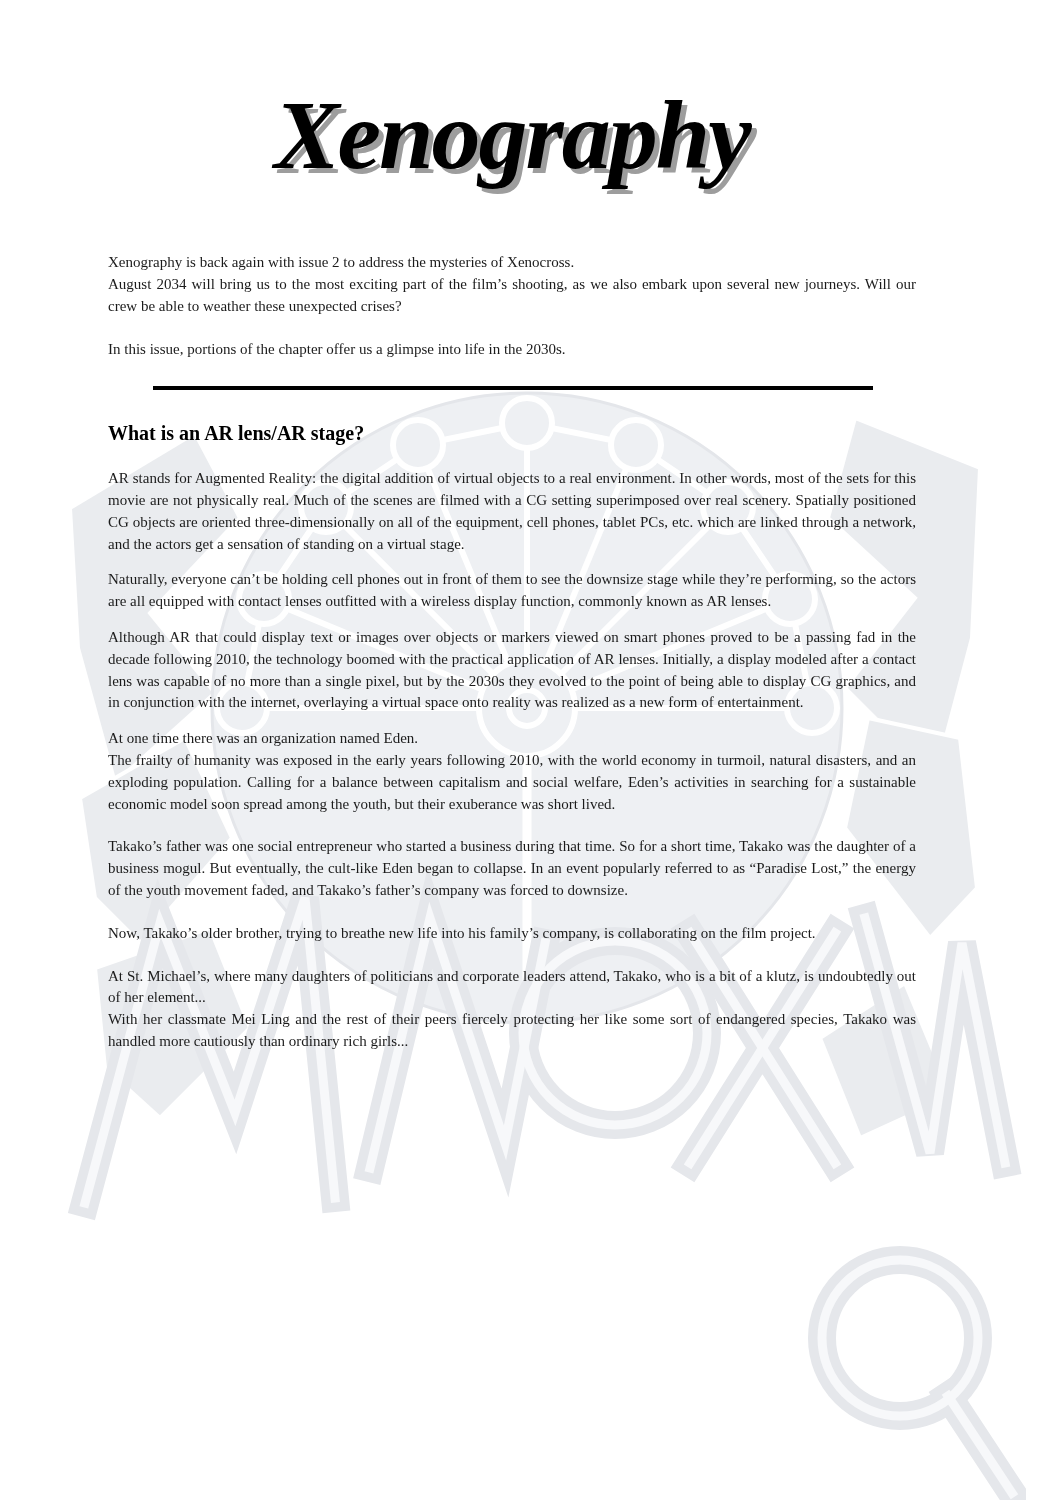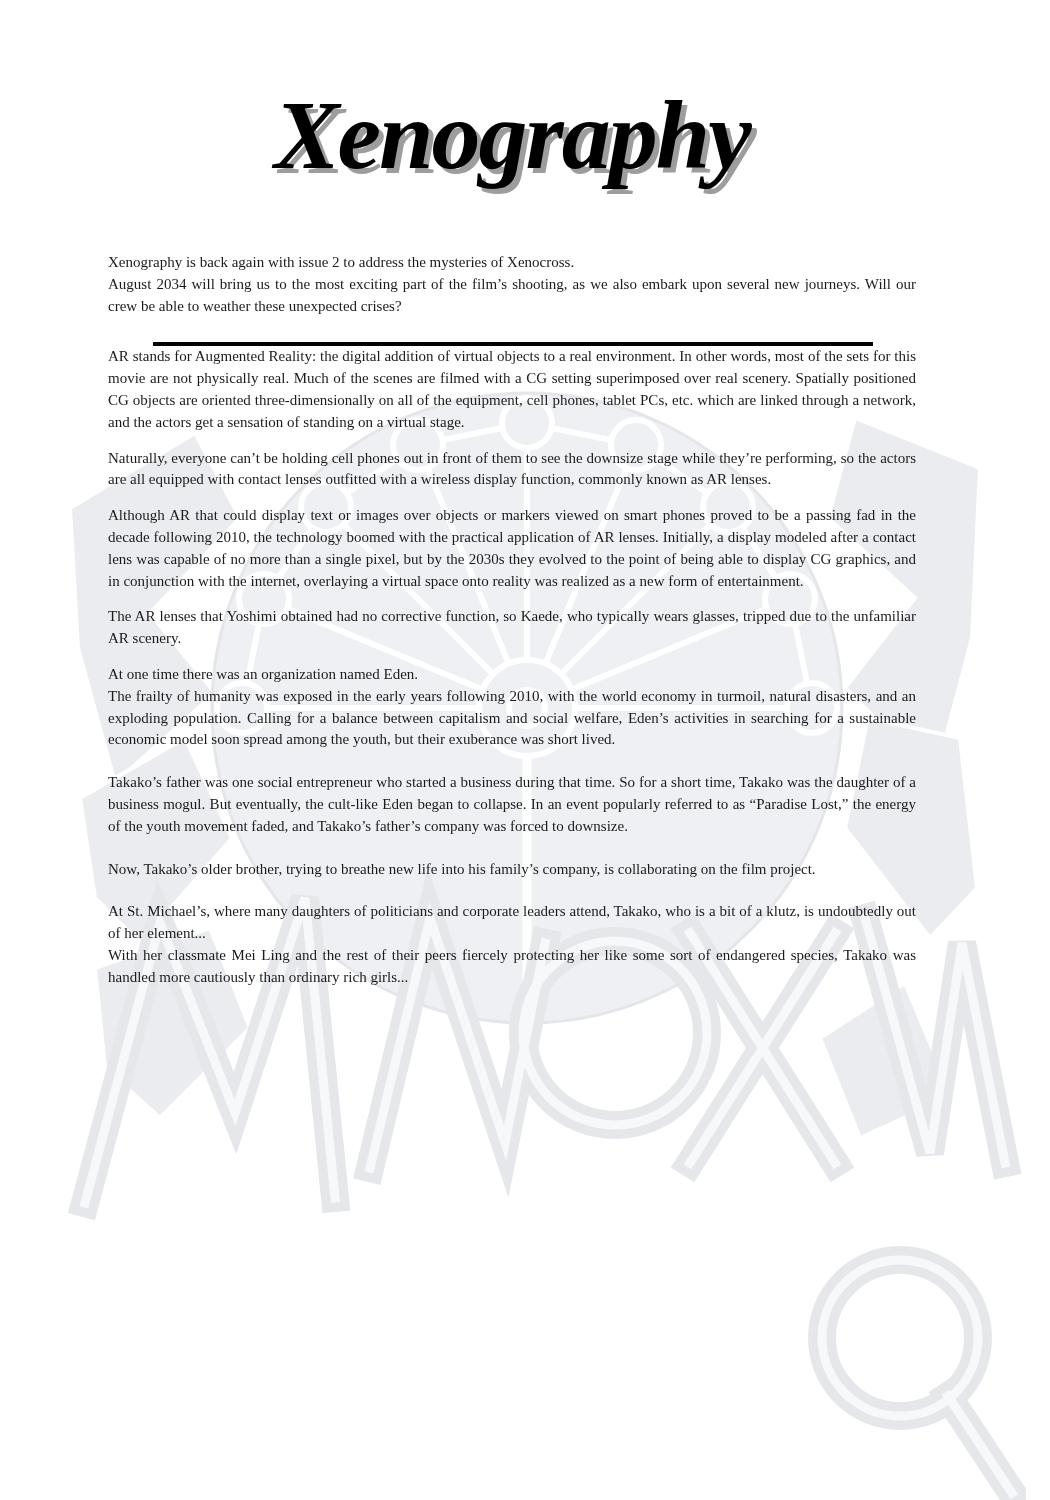--- a/index.html
+++ b/index.html
@@ -123,28 +123,29 @@
       <path d="M 948,1358 L 1012,1455"></path>
     </g>
   </svg>
 
   <div class="content">
 
     <h1 class="title">Xenography</h1>
 
     <p class="para intro-1">Xenography is back again with issue 2 to address the mysteries of Xenocross.
 August 2034 will bring us to the most exciting part of the film’s shooting, as we also embark upon several new journeys. Will our crew be able to weather these unexpected crises?</p>
+    <p class="para intro-2">In this issue, portions of the chapter offer us a glimpse into life in the 2030s.</p>
 
     <div class="rule"></div>
 
     <div class="sec1">
+      <h2 class="section-heading">What is an AR lens/AR stage?</h2>
       <p class="para">AR stands for Augmented Reality: the digital addition of virtual objects to a real environment. In other words, most of the sets for this movie are not physically real. Much of the scenes are filmed with a CG setting superimposed over real scenery. Spatially positioned CG objects are oriented three-dimensionally on all of the equipment, cell phones, tablet PCs, etc. which are linked through a network, and the actors get a sensation of standing on a virtual stage.</p>
       <p class="para">Naturally, everyone can’t be holding cell phones out in front of them to see the downsize stage while they’re performing, so the actors are all equipped with contact lenses outfitted with a wireless display function, commonly known as AR lenses.</p>
       <p class="para">Although AR that could display text or images over objects or markers viewed on smart phones proved to be a passing fad in the decade following 2010, the technology boomed with the practical application of AR lenses. Initially, a display modeled after a contact lens was capable of no more than a single pixel, but by the 2030s they evolved to the point of being able to display CG graphics, and in conjunction with the internet, overlaying a virtual space onto reality was realized as a new form of entertainment.</p>
-      <p class="para">The AR lenses that Yoshimi obtained had no corrective function, so Kaede, who typically wears glasses, tripped due to the unfamiliar AR scenery.</p>
     </div>
 
     <div class="sec2">
       <p class="para">At one time there was an organization named Eden.
 The frailty of humanity was exposed in the early years following 2010, with the world economy in turmoil, natural disasters, and an exploding population. Calling for a balance between capitalism and social welfare, Eden’s activities in searching for a sustainable economic model soon spread among the youth, but their exuberance was short lived.</p>
       <p class="para">Takako’s father was one social entrepreneur who started a business during that time.  So for a short time, Takako was the daughter of a business mogul. But eventually, the cult-like Eden began to collapse.  In an event popularly referred to as “Paradise Lost,” the energy of the youth movement faded, and Takako’s father’s company was forced to downsize.</p>
       <p class="para">Now, Takako’s older brother, trying to breathe new life into his family’s company, is collaborating on the film project.</p>
       <p class="para">At St. Michael’s, where many daughters of politicians and corporate leaders attend, Takako, who is a bit of a klutz, is undoubtedly out of her element...
 With her classmate Mei Ling and the rest of their peers fiercely protecting her like some sort of endangered species, Takako was handled more cautiously than ordinary rich girls...</p>
     </div>

